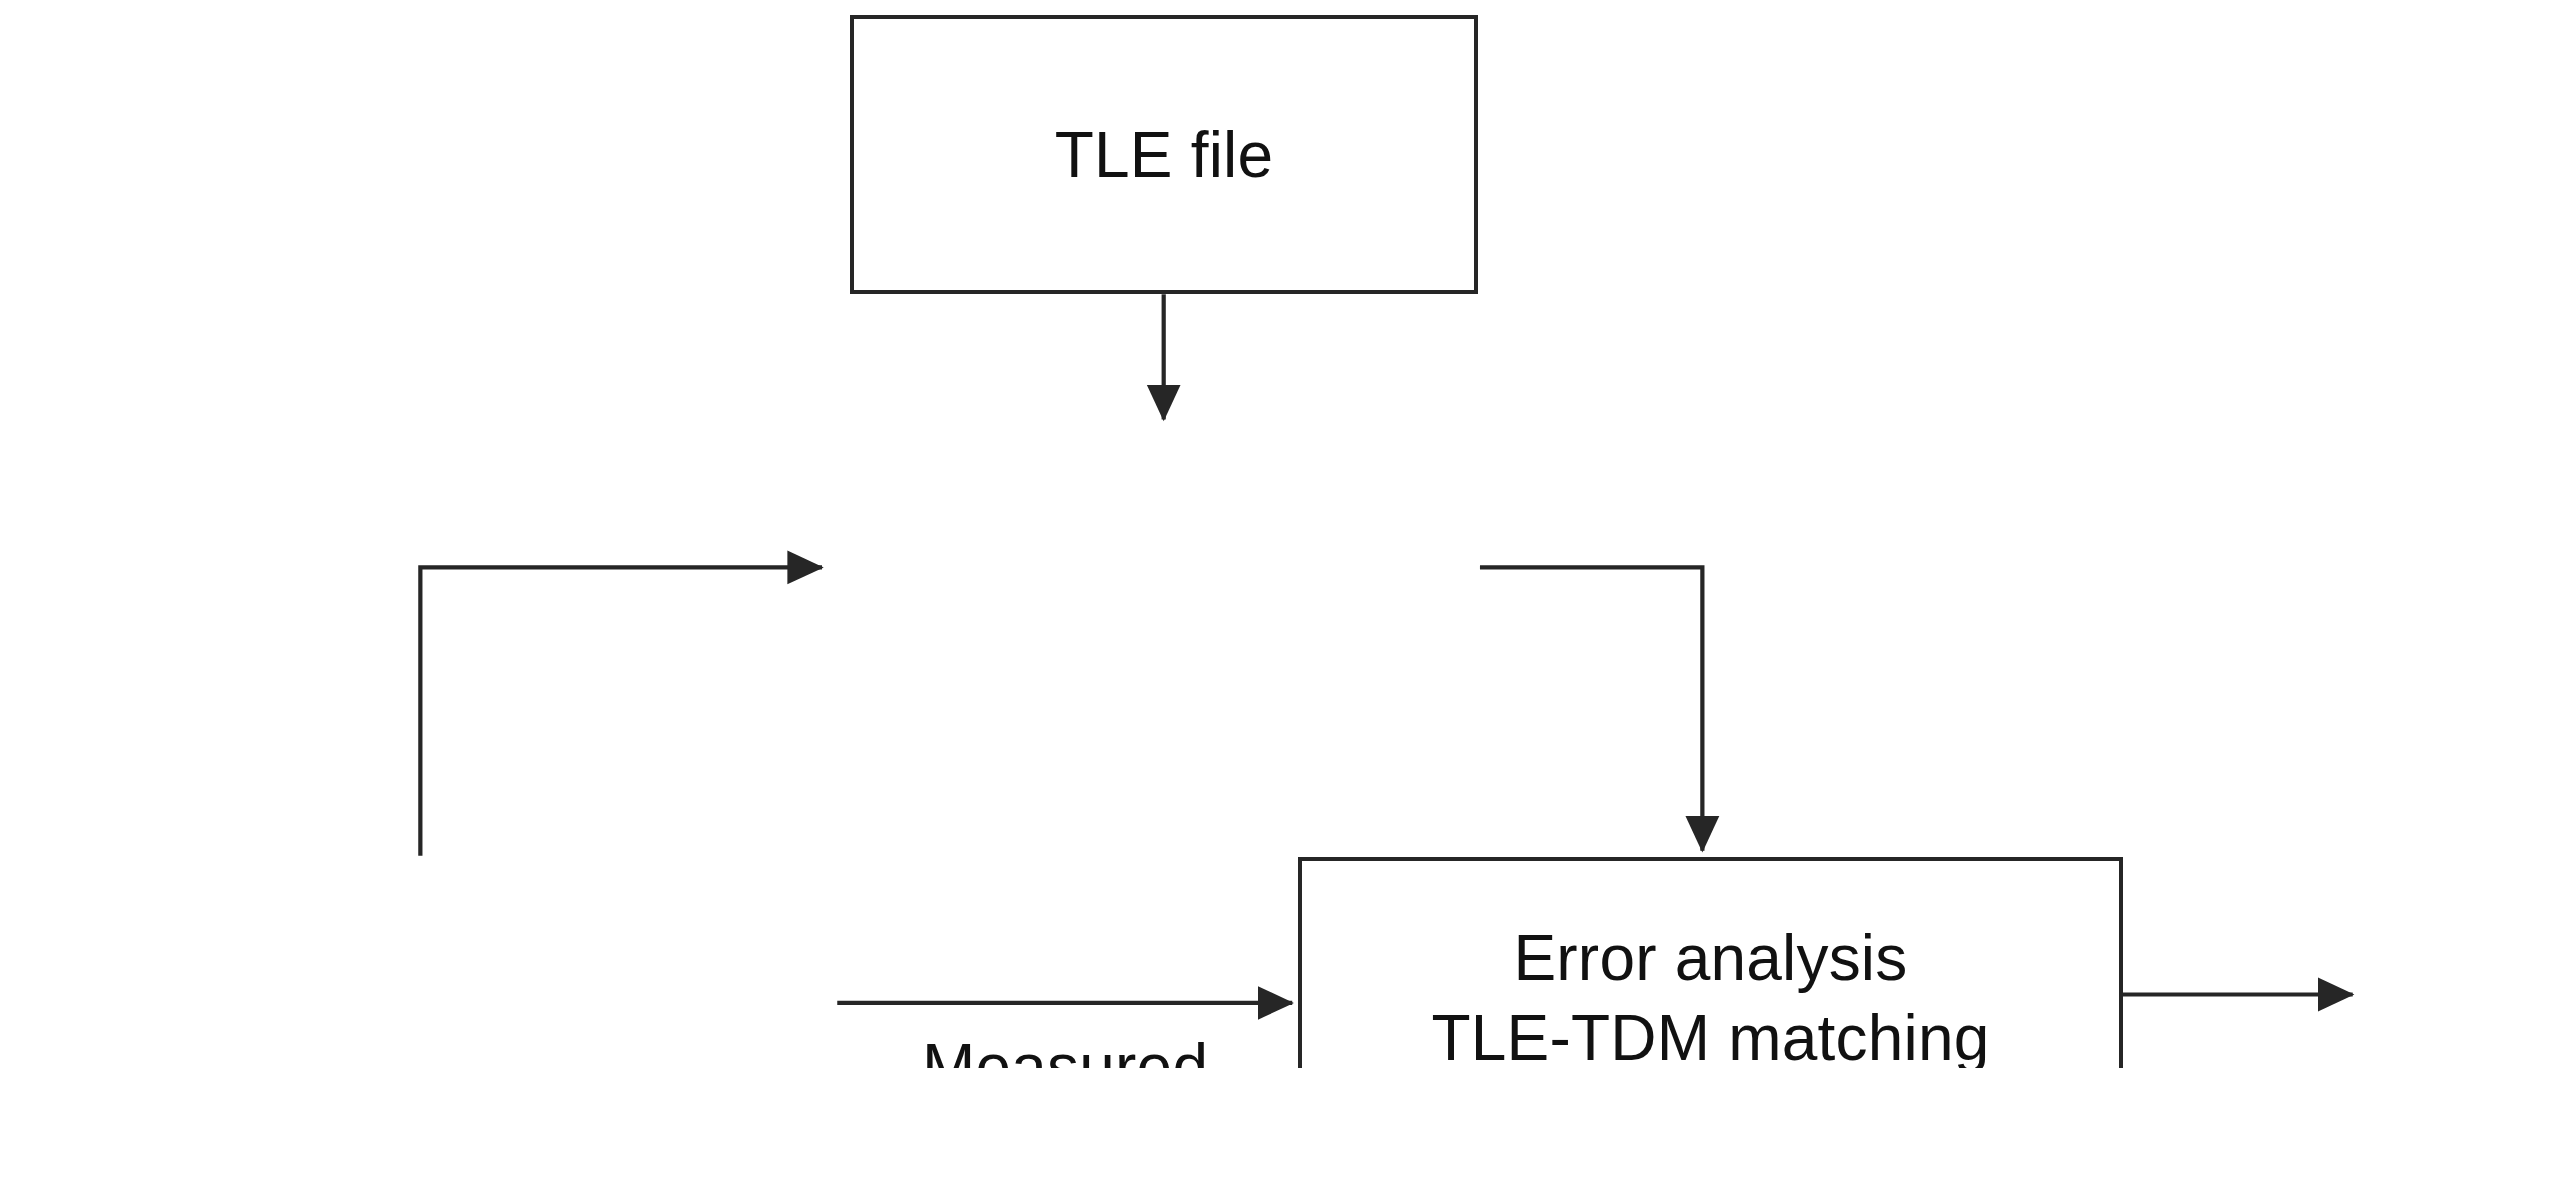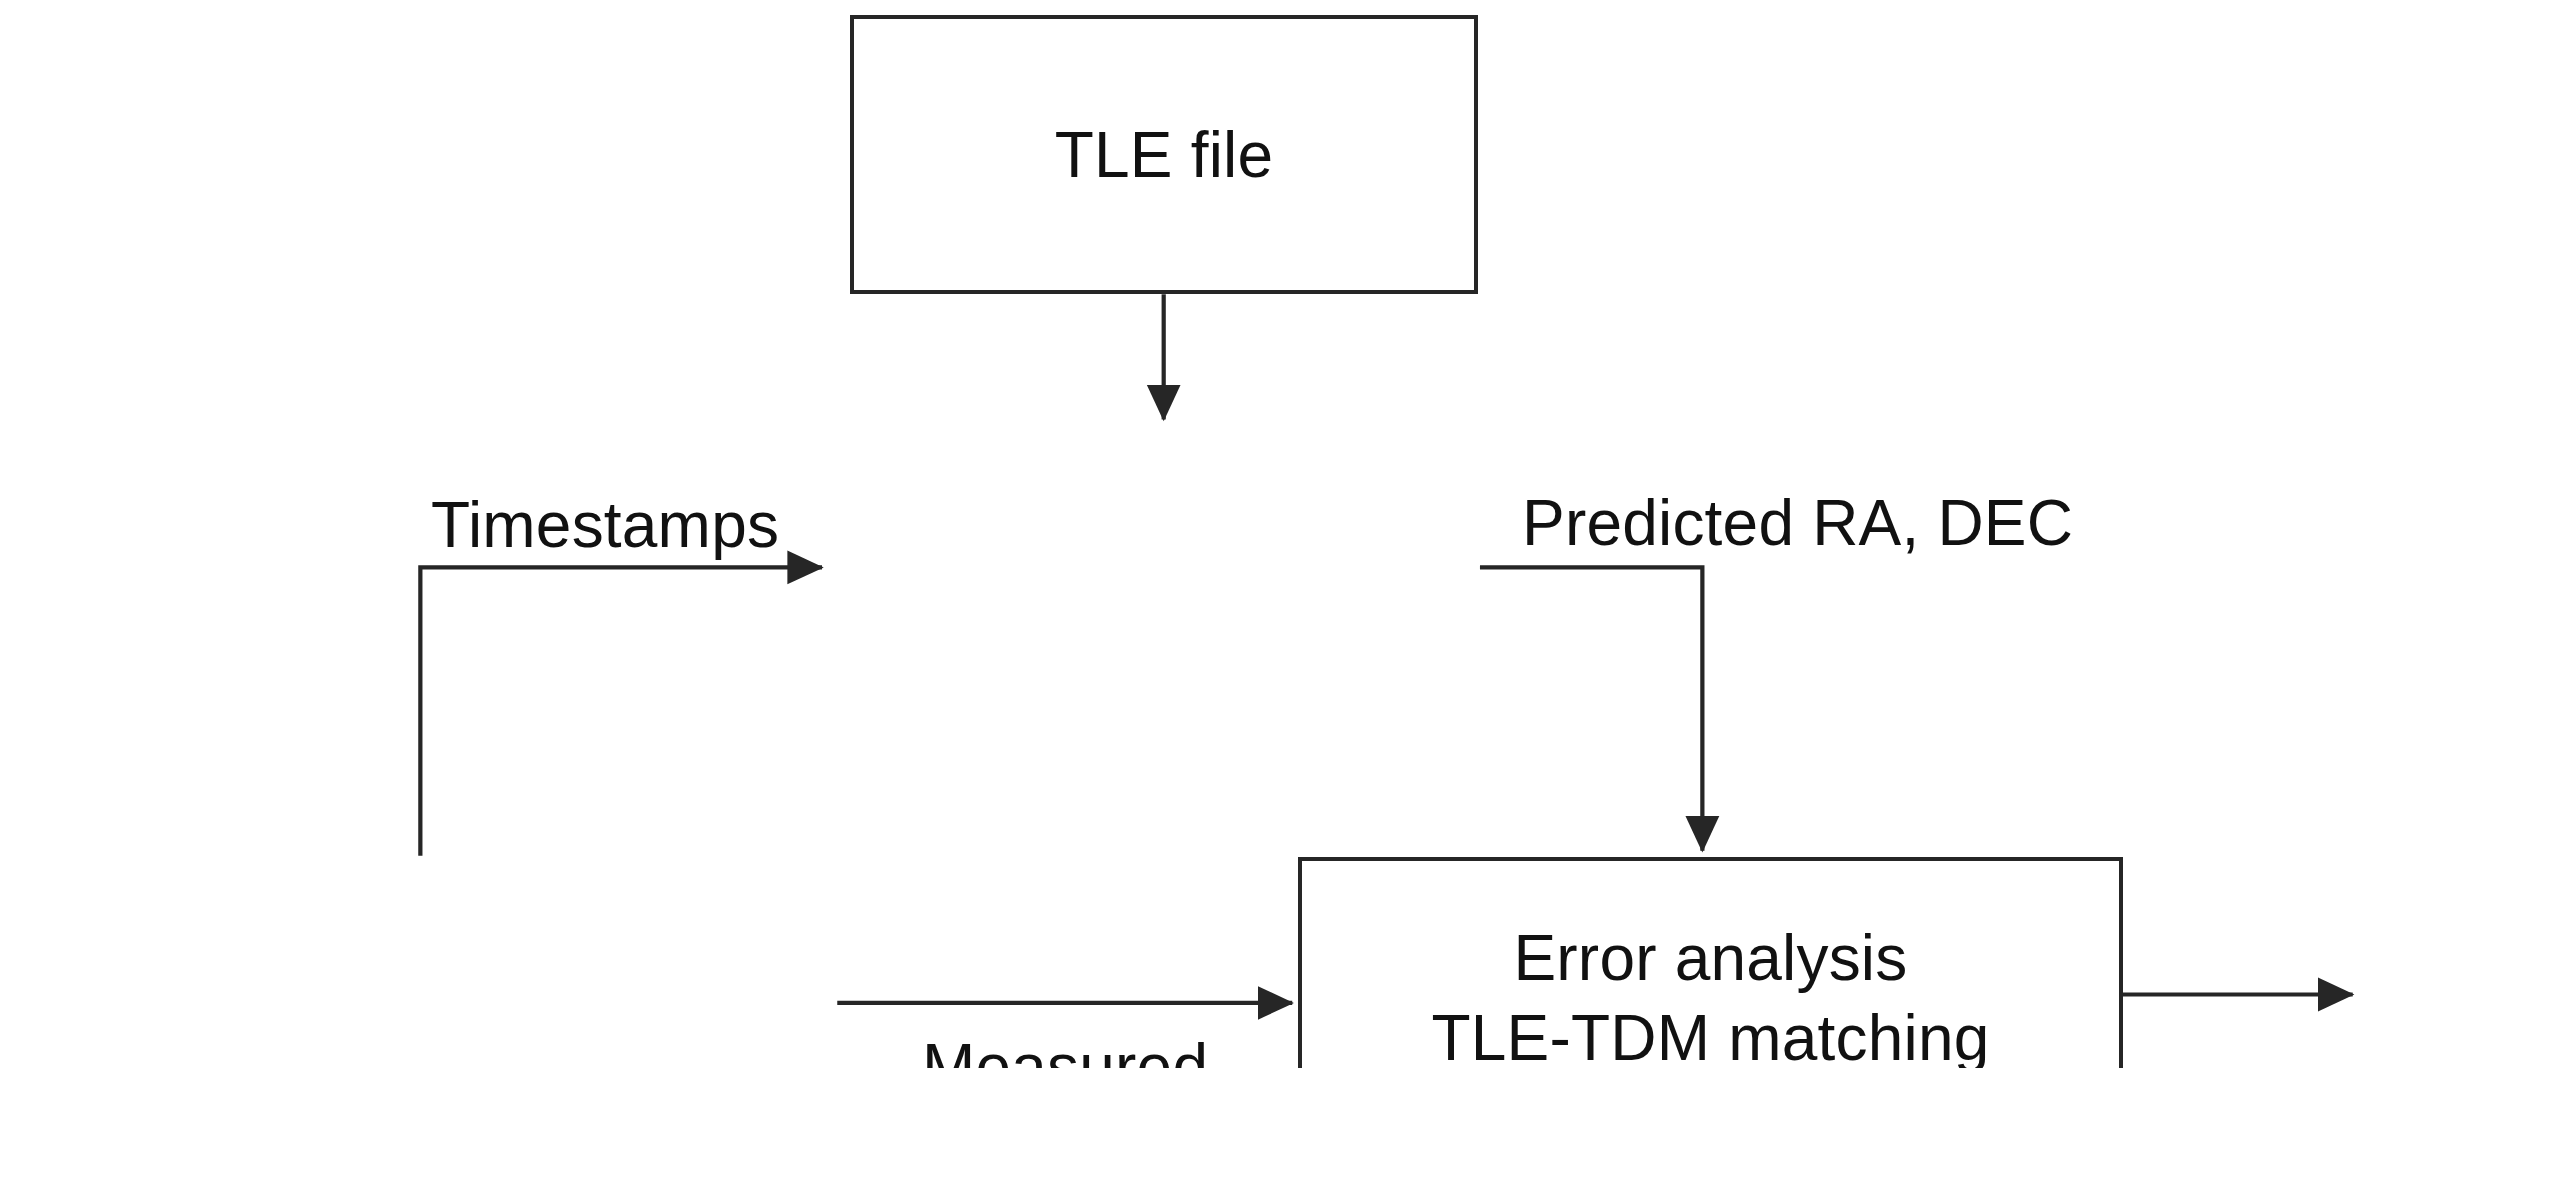--- a/index.html
+++ b/index.html
@@ -85,22 +85,20 @@
     <span class="node-label">TLE file</span>
   </div>
 
 
 
   <div class="node-box" id="node-error">
     <span class="node-label">Error analysis
 TLE-TDM matching</span>
   </div>
 
-  <div class="edge-label" id="label-timestamps">Timestamps</div>
 
-  <div class="edge-label" id="label-predicted">Predicted RA, DEC</div>
 
   <div class="edge-label" id="label-measured">Measured
 RA, DEC</div>
 
 
 </div>
 
 
 </body></html>

